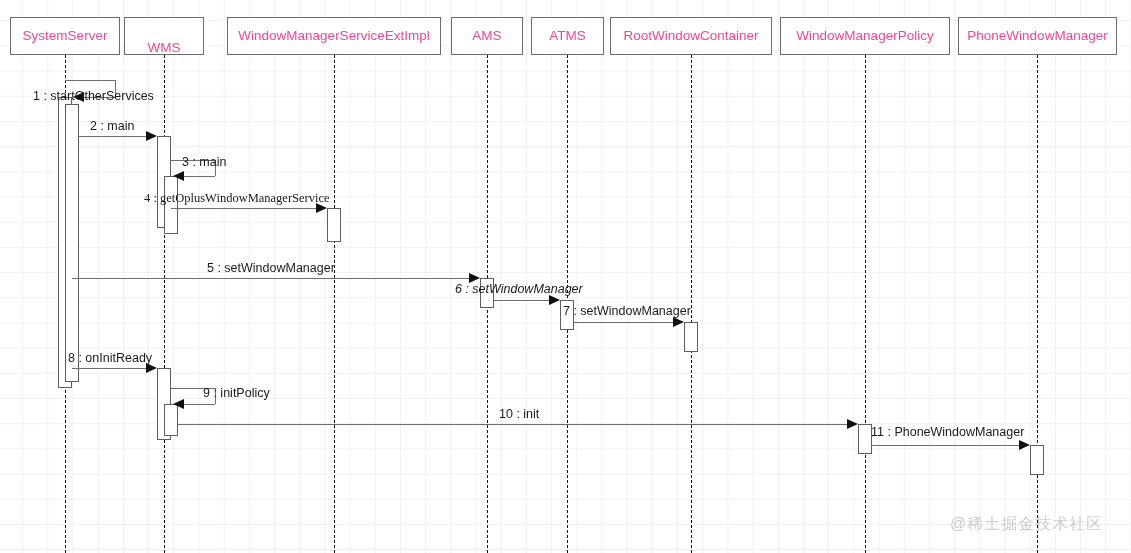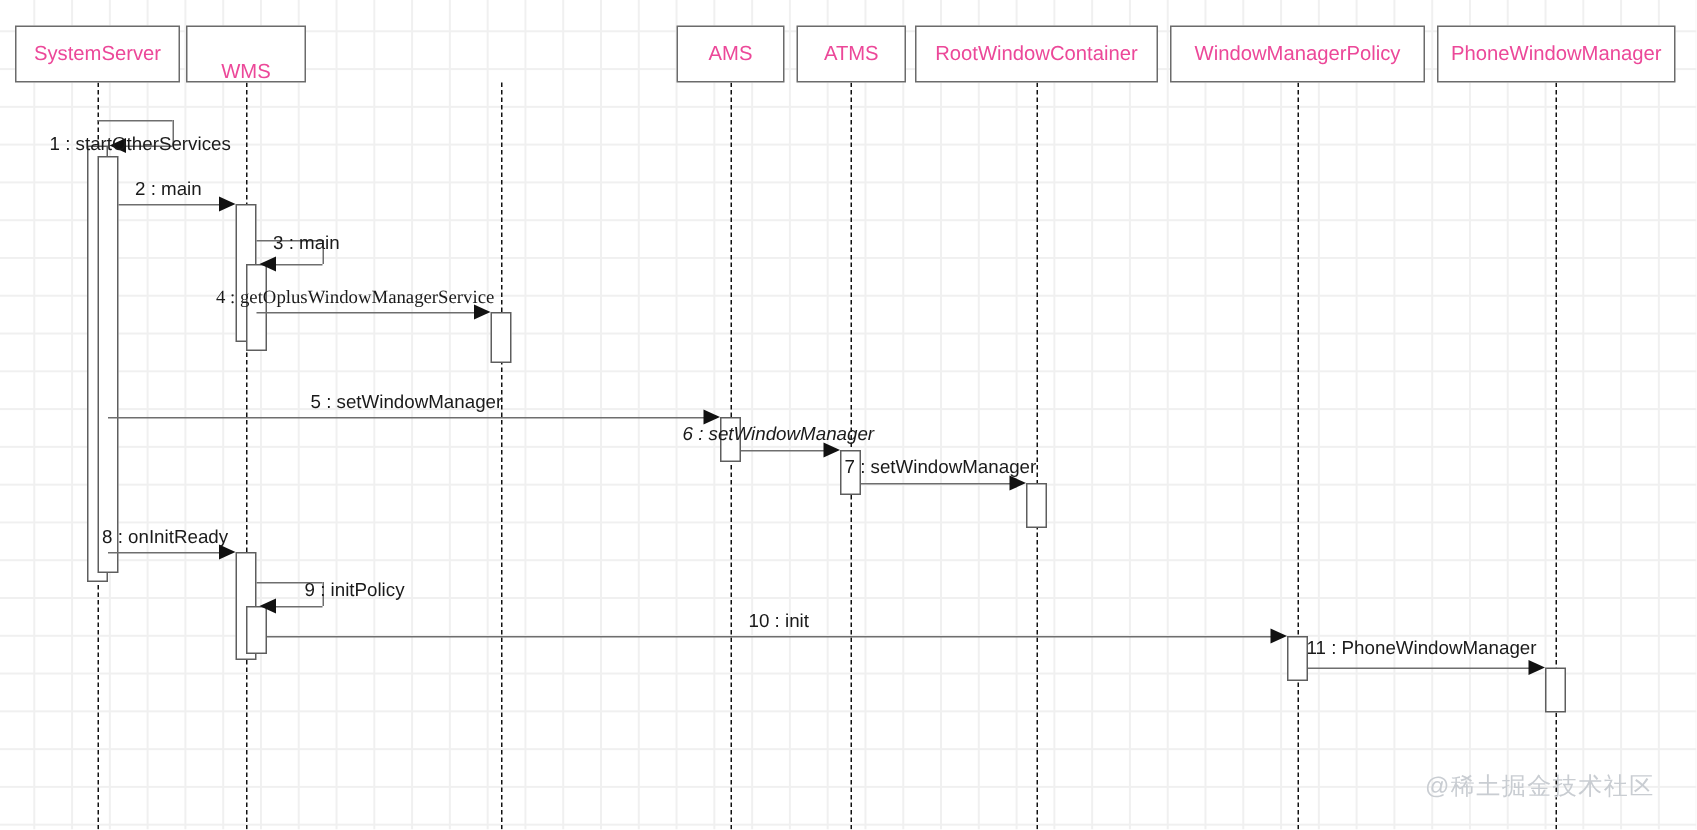--- a/index.html
+++ b/index.html
@@ -96,20 +96,23 @@
 <body>
 
 <div id="canvas">
 
   <div class="participant" style="left:10px; top:17px; width:110px; height:38px;">
     <span>SystemServer</span>
   </div>
   <div class="participant" style="left:124px; top:17px; width:80px; height:38px;align-items:flex-end;">
     <span>WMS</span>
   </div>
+  <div class="participant" style="left:227px; top:17px; width:214px; height:38px;">
+    <span>WindowManagerServiceExtImpl</span>
+  </div>
   <div class="participant" style="left:451px; top:17px; width:72px; height:38px;">
     <span>AMS</span>
   </div>
   <div class="participant" style="left:531px; top:17px; width:73px; height:38px;">
     <span>ATMS</span>
   </div>
   <div class="participant" style="left:610px; top:17px; width:162px; height:38px;">
     <span>RootWindowContainer</span>
   </div>
   <div class="participant" style="left:780px; top:17px; width:170px; height:38px;">

